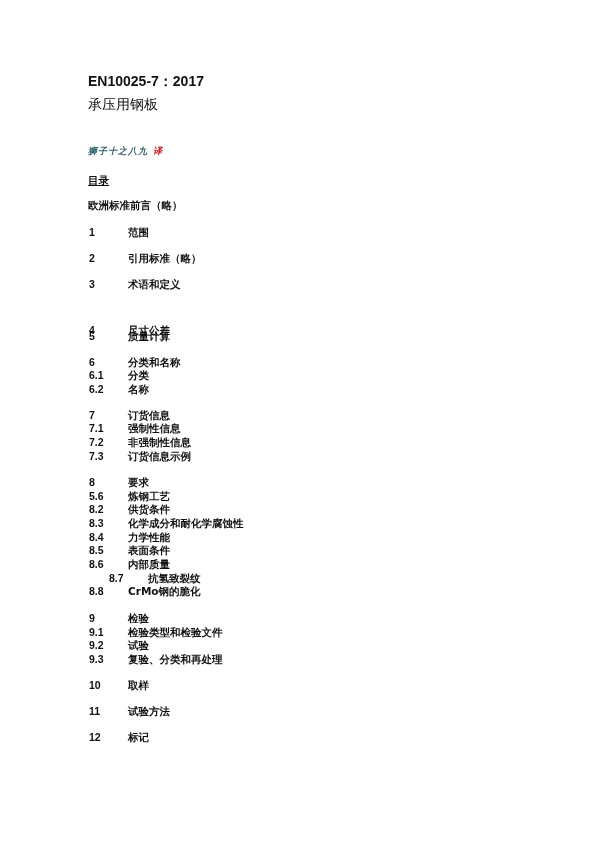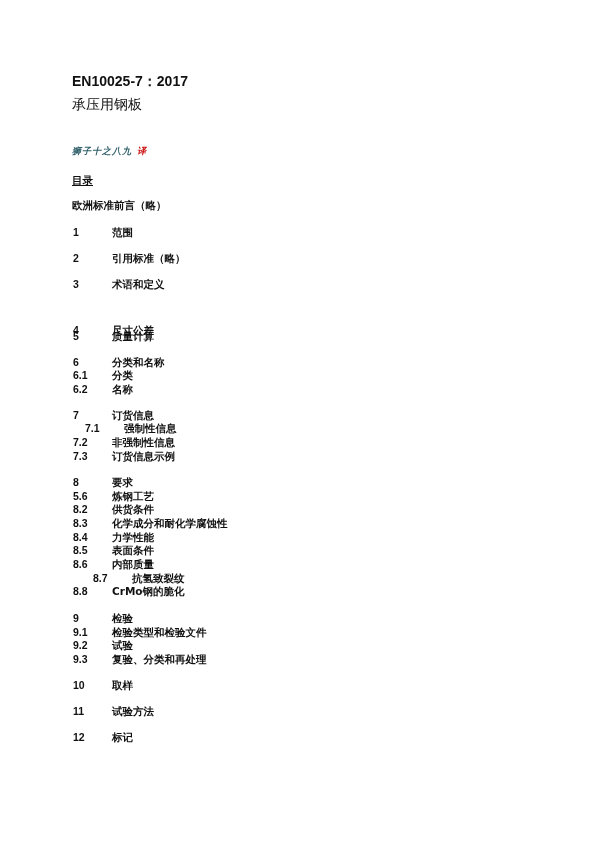--- a/index.html
+++ b/index.html
@@ -1,21 +1,21 @@
 <!DOCTYPE html>
 <html><head>
 <meta charset="utf-8">
 <style>
   html, body { margin: 0; padding: 0; background: #ffffff; }
   body {
     width: 600px; height: 850px; position: relative; overflow: hidden;
     font-family: "DejaVu Sans", "Liberation Sans", sans-serif;
     color: #111111;
   }
-  .page { position: absolute; left: 0; top: 0; width: 479px; height: 850px; background: #fff; }
+  .page { position: absolute; left: 16px; top: 0; width: 479px; height: 850px; background: #fff; }
   .line { position: absolute; left: 72px; white-space: nowrap; }
   .t-std { top: 73px; font-size: 14px; font-weight: bold; font-family: "Liberation Sans", "DejaVu Sans", sans-serif; }
   .t-title { top: 96px; font-size: 14px; }
   .t-sub { top: 120px; font-size: 14px; }
   .t-sub .part { font-size: 14px; }
   .t-sub .rest { font-size: 11.5px; font-weight: bold; }
   .translator { top: 145px; font-size: 9px; font-weight: bold; font-style: italic; font-family: "DejaVu Serif", serif; letter-spacing: 1px; }
   .translator .name { color: #2f5f6a; }
   .translator .mark { color: #cc1111; margin-left: 5px; }
   .toc-head { top: 174px; font-size: 10.5px; font-weight: bold; text-decoration: underline; }
@@ -42,21 +42,21 @@
   <div id="toc-rows">
       <div class="row" style="top: 225px;"><span class="num">1</span><span class="lbl">范围</span></div>
       <div class="row" style="top: 251px;"><span class="num">2</span><span class="lbl">引用标准（略）</span></div>
       <div class="row" style="top: 277px;"><span class="num">3</span><span class="lbl">术语和定义</span></div>
       <div class="row" style="top: 303px; margin-top: 20px;"><span class="num">4</span><span class="lbl">尺寸公差</span></div>
       <div class="row" style="top: 329px;"><span class="num">5</span><span class="lbl">质量计算</span></div>
       <div class="row" style="top: 355px;"><span class="num">6</span><span class="lbl">分类和名称</span></div>
       <div class="row" style="top: 368px;"><span class="num">6.1</span><span class="lbl">分类</span></div>
       <div class="row" style="top: 382px;"><span class="num">6.2</span><span class="lbl">名称</span></div>
       <div class="row" style="top: 408px;"><span class="num">7</span><span class="lbl">订货信息</span></div>
-      <div class="row" style="top: 421px; margin-left: 12px;"><span class="num">7.1</span><span class="lbl">强制性信息</span></div>
+      <div class="row" style="top: 421px;"><span class="num">7.1</span><span class="lbl">强制性信息</span></div>
       <div class="row" style="top: 435px;"><span class="num">7.2</span><span class="lbl">非强制性信息</span></div>
       <div class="row" style="top: 449px;"><span class="num">7.3</span><span class="lbl">订货信息示例</span></div>
       <div class="row" style="top: 475px;"><span class="num">8</span><span class="lbl">要求</span></div>
       <div class="row" style="top: 489px;"><span class="num">5.6</span><span class="lbl">炼钢工艺</span></div>
       <div class="row" style="top: 502px;"><span class="num">8.2</span><span class="lbl">供货条件</span></div>
       <div class="row" style="top: 516px;"><span class="num">8.3</span><span class="lbl">化学成分和耐化学腐蚀性</span></div>
       <div class="row" style="top: 530px;"><span class="num">8.4</span><span class="lbl">力学性能</span></div>
       <div class="row" style="top: 543px;"><span class="num">8.5</span><span class="lbl">表面条件</span></div>
       <div class="row" style="top: 557px;"><span class="num">8.6</span><span class="lbl">内部质量</span></div>
       <div class="row" style="top: 571px; padding-left: 20px;"><span class="num">8.7</span><span class="lbl">抗氢致裂纹</span></div>

